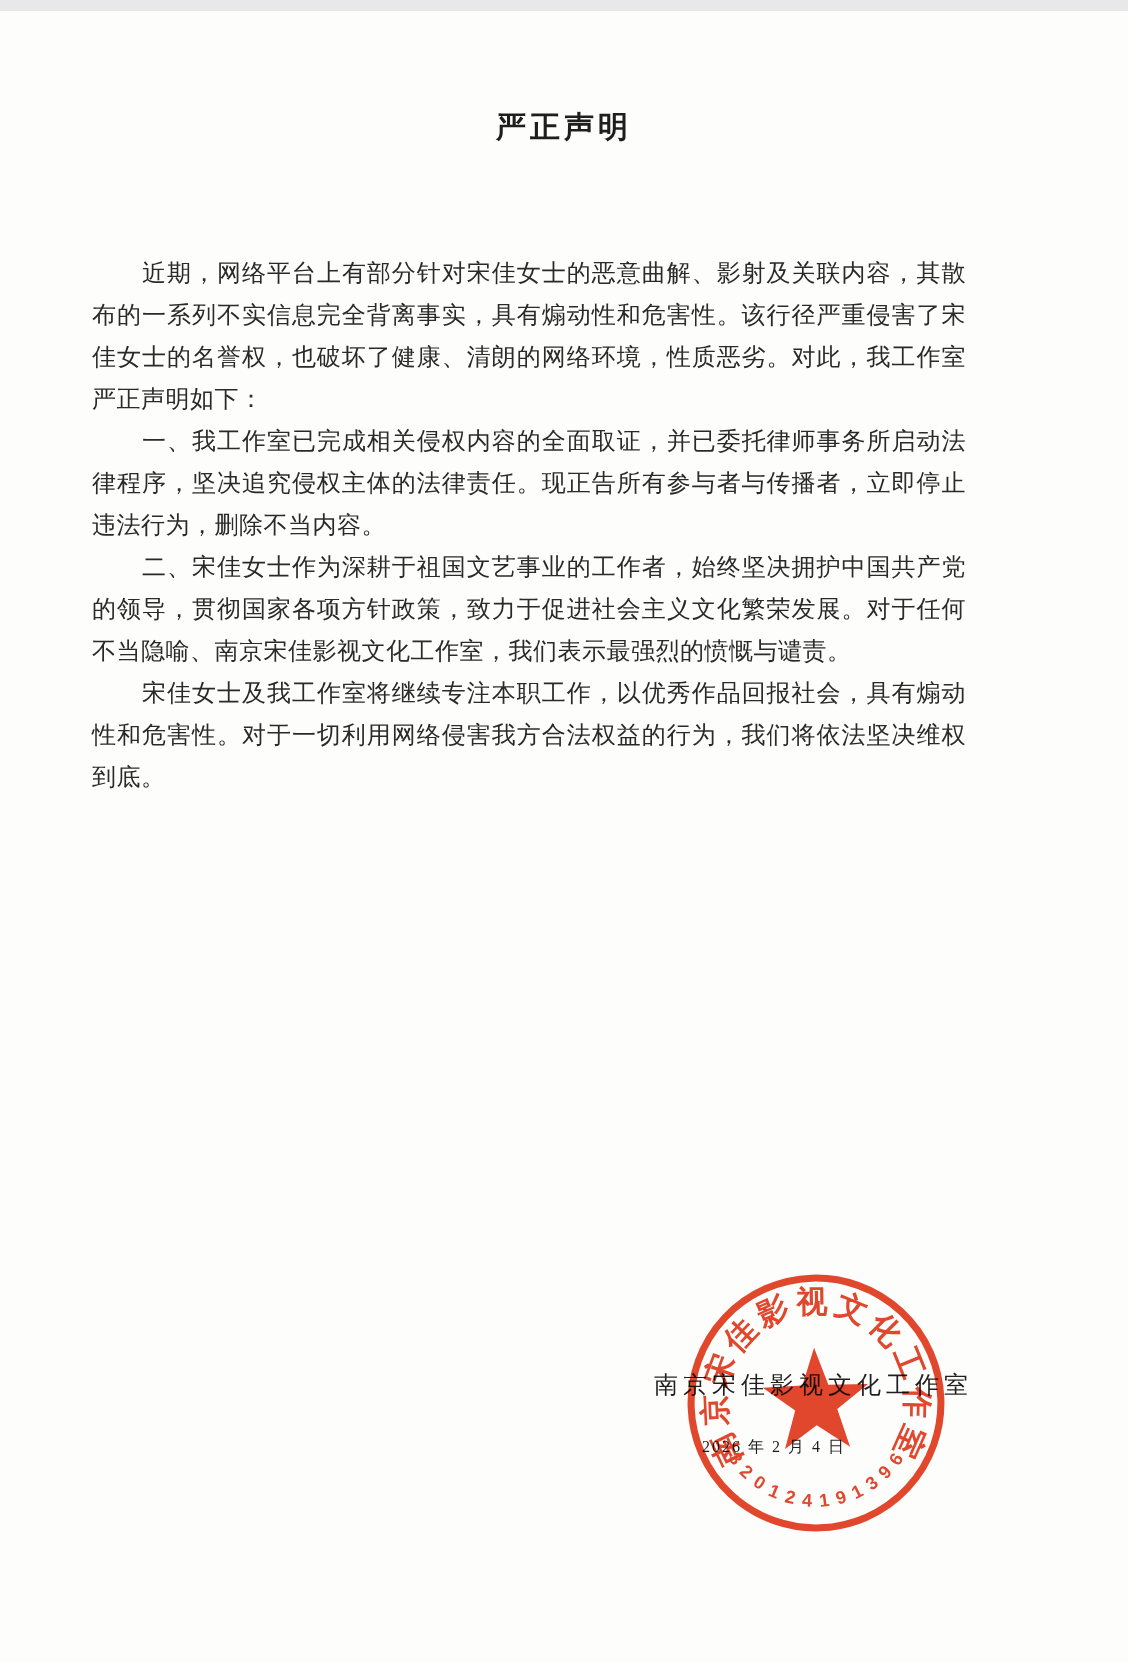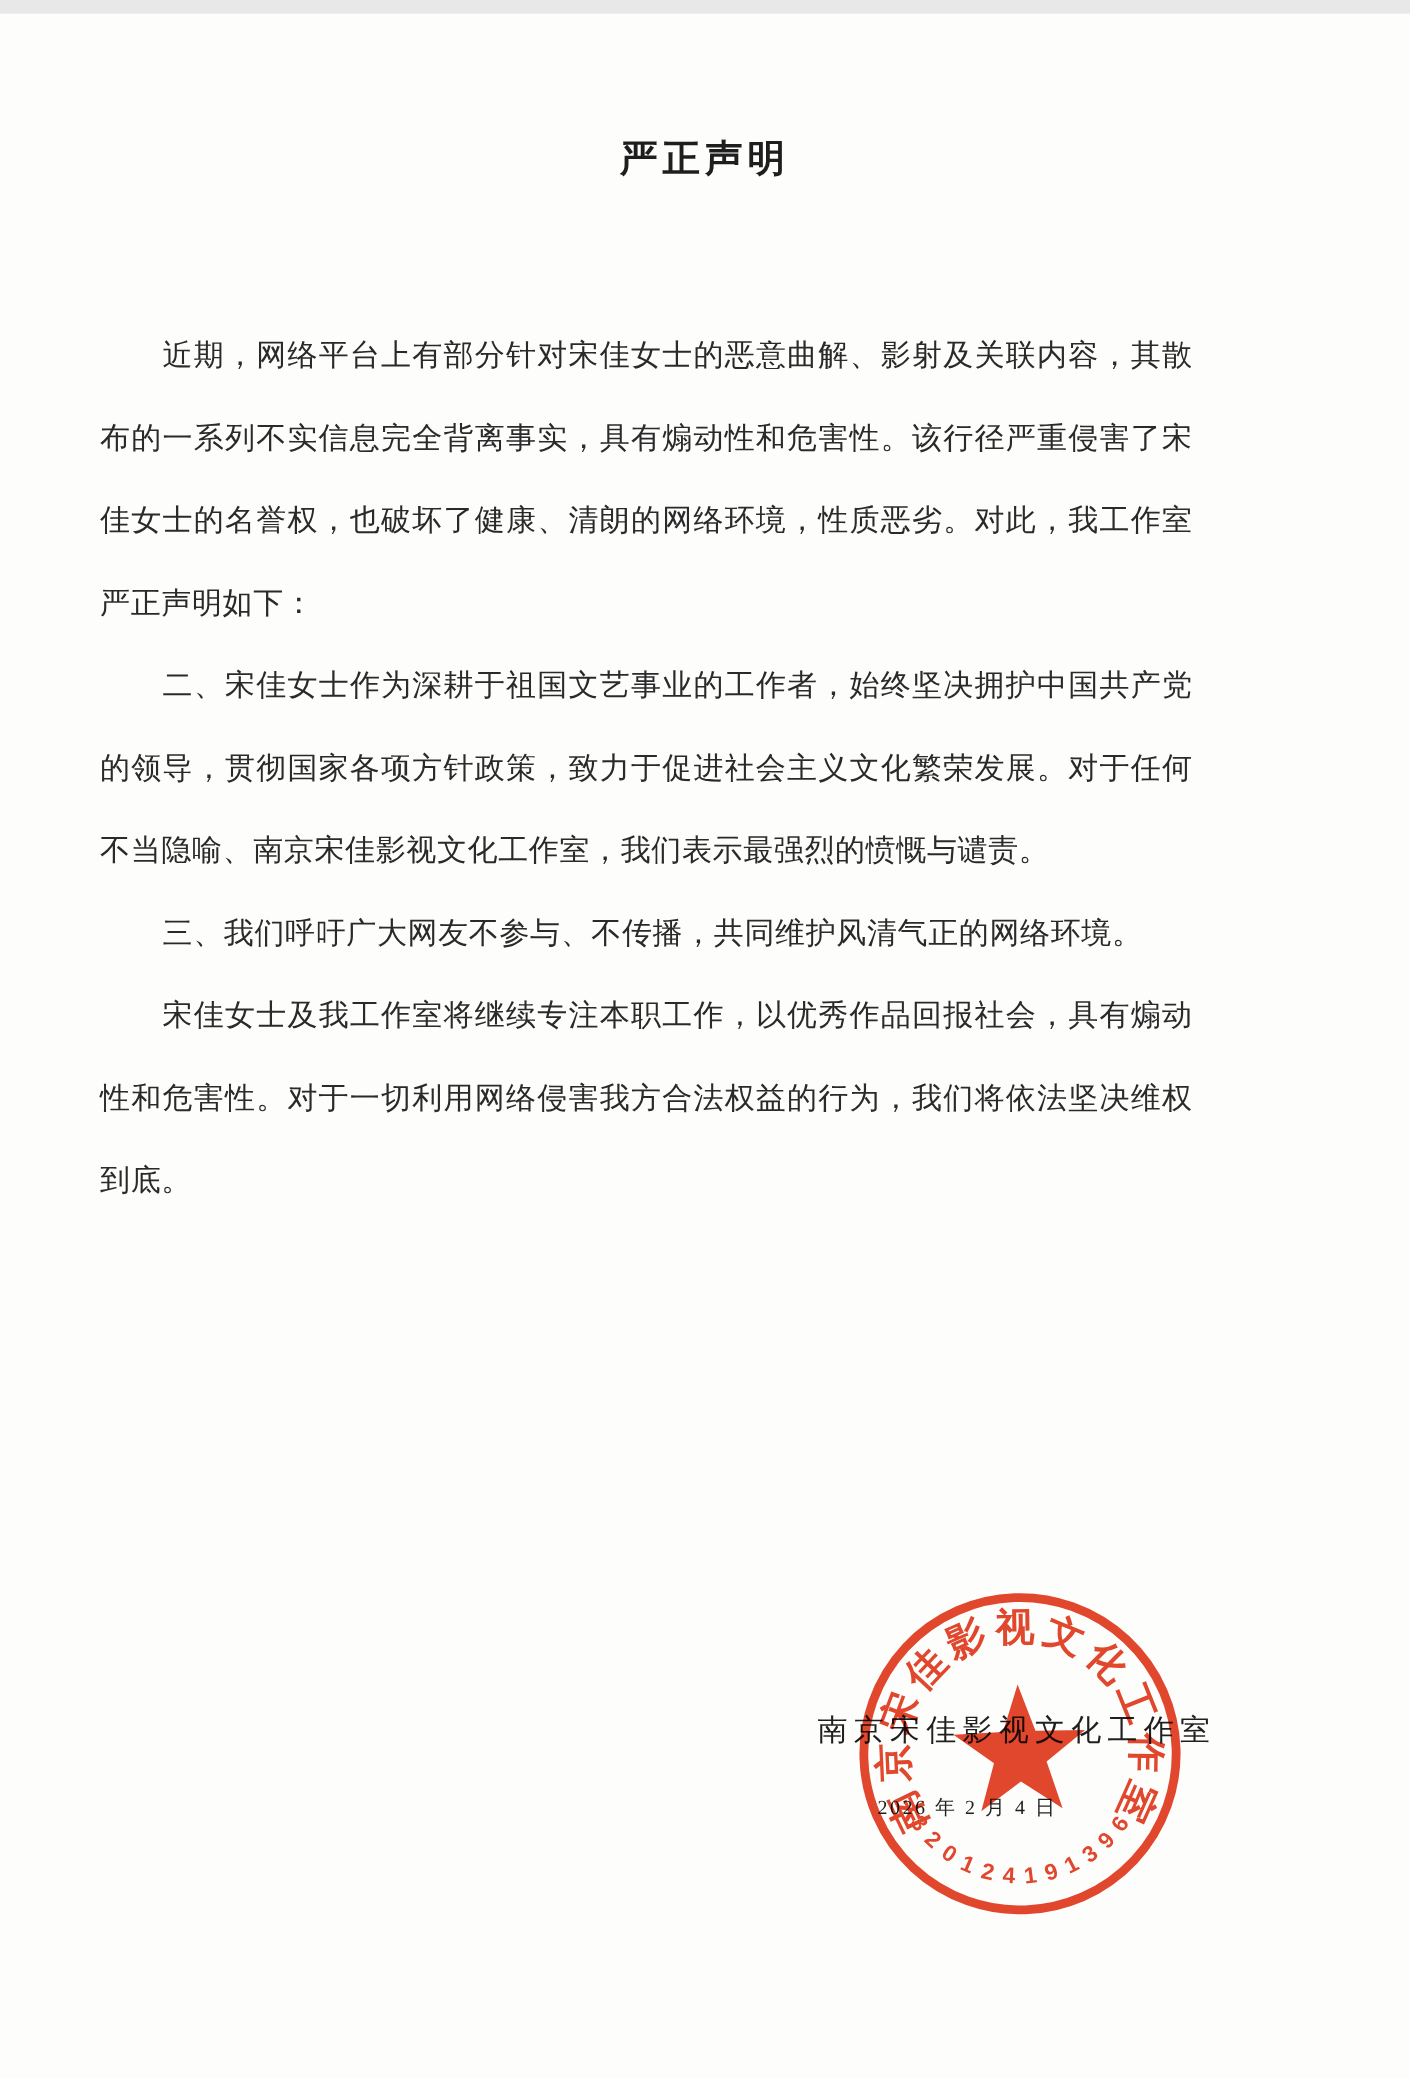--- a/index.html
+++ b/index.html
@@ -22,24 +22,24 @@
     margin:0;
     text-align:center;
     font-size:30px;
     font-weight:bold;
     letter-spacing:4px;
     color:#1e1e1e;
   }
   .body-block {
     position:absolute;
     top:241px;
-    left:80px;
+    left:92px;
     width:874px;
     font-size:24px;
-    line-height:66px;
+    line-height:42px;
     letter-spacing:0.5px;
     color:#2a2a2a;
   }
   .para {
     margin:0;
     text-indent:50px;
     text-align:justify;
     text-justify:inter-ideograph;
   }
   .sig-name {
@@ -88,22 +88,22 @@
 </style>
 </head>
 <body>
 
 <div class="page">
 
   <h1 class="title">严正声明</h1>
 
   <div class="body-block">
       <p class="para">近期，网络平台上有部分针对宋佳女士的恶意曲解、影射及关联内容，其散布的一系列不实信息完全背离事实，具有煽动性和危害性。该行径严重侵害了宋佳女士的名誉权，也破坏了健康、清朗的网络环境，性质恶劣。对此，我工作室严正声明如下：</p>
+      <p class="para">一、我工作室已完成相关侵权内容的全面取证，并已委托律师事务所启动法律程序，坚决追究侵权主体的法律责任。现正告所有参与者与传播者，立即停止违法行为，删除不当内容。</p>
       <p class="para">二、宋佳女士作为深耕于祖国文艺事业的工作者，始终坚决拥护中国共产党的领导，贯彻国家各项方针政策，致力于促进社会主义文化繁荣发展。对于任何不当隐喻、南京宋佳影视文化工作室，我们表示最强烈的愤慨与谴责。</p>
-      <p class="para">三、我们呼吁广大网友不参与、不传播，共同维护风清气正的网络环境。</p>
       <p class="para">宋佳女士及我工作室将继续专注本职工作，以优秀作品回报社会，具有煽动性和危害性。对于一切利用网络侵害我方合法权益的行为，我们将依法坚决维权到底。</p>
     </div>
 
   <div class="sig-name">南京宋佳影视文化工作室</div>
 
   <div class="sig-date">2026 年 2 月 4 日</div>
 
   <div class="seal">
     <svg viewBox="0 0 270 270" xmlns="http://www.w3.org/2000/svg">
       <defs>

